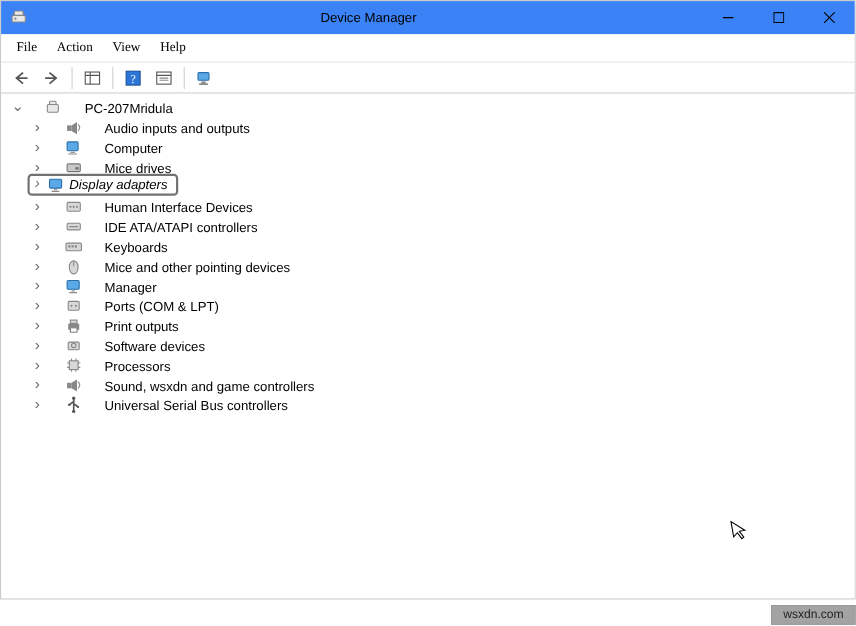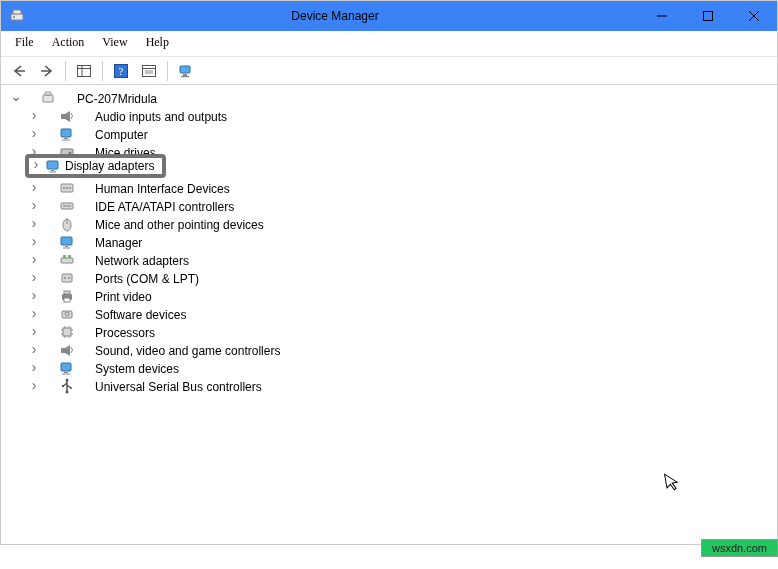--- a/index.html
+++ b/index.html
@@ -52,30 +52,31 @@
   .chevron {
     width: 14px; height: 14px; display: flex;
     align-items: center; justify-content: center;
     color: #6b6b6b; font-size: 10px;
   }
   .chevron.expanded::before { content: "⌄"; font-size: 14px; position: relative; top: -3px; }
   .chevron.collapsed::before { content: "›"; font-size: 14px; position: relative; top: -2px; }
   .node-icon { width: 16px; height: 16px; margin: 0 2px; display: flex; align-items: center; justify-content: center; }
   .node-label { padding: 0 2px; }
   .highlight-box {
-    border: 4px solid #737373; border-radius: 4px;
+    border: 2px solid #737373; border-radius: 4px;
     padding: 0 6px 0 0;
+    font-style: italic;
   }
   .cursor {
     position: absolute; left: 665px; top: 472px;
     font-size: 16px; color: #000; transform: rotate(-10deg);
   }
   .watermark {
-    position: absolute; right: 0; bottom: 12px;
-    border: 1px solid #999; background: #22c55e;
+    position: absolute; right: 0; bottom: 1px;
+    border: 1px solid #999; background: #a3a3a3;
     font-size: 11px; padding: 2px 10px; color: #222;
   }
   svg { display: block; }
 </style>
 </head>
 <body>
 
 <div class="window">
   <div class="titlebar">
     <span class="app-icon">
@@ -233,20 +234,32 @@
               <rect x="2" y="5" width="12" height="6" rx="1" fill="#d8d8d8" stroke="#888"></rect>
               <line x1="4" y1="8" x2="12" y2="8" stroke="#888"></line>
             </svg>
           </span>
           <span class="node-label">IDE ATA/ATAPI controllers</span>
         </div>
         <div class="tree-row child">
           <span class="chevron collapsed"></span>
           <span class="node-icon">
             <svg width="16" height="16">
+              <rect x="1" y="5" width="14" height="7" rx="1" fill="#d8d8d8" stroke="#888"></rect>
+              <rect x="3" y="7" width="2" height="2" fill="#888"></rect>
+              <rect x="6" y="7" width="2" height="2" fill="#888"></rect>
+              <rect x="9" y="7" width="2" height="2" fill="#888"></rect>
+            </svg>
+          </span>
+          <span class="node-label">Keyboards</span>
+        </div>
+        <div class="tree-row child">
+          <span class="chevron collapsed"></span>
+          <span class="node-icon">
+            <svg width="16" height="16">
               <ellipse cx="8" cy="9" rx="4" ry="6" fill="#d8d8d8" stroke="#888"></ellipse>
               <line x1="8" y1="3" x2="8" y2="8" stroke="#888"></line>
             </svg>
           </span>
           <span class="node-label">Mice and other pointing devices</span>
         </div>
         <div class="tree-row child">
           <span class="chevron collapsed"></span>
           <span class="node-icon">
             <svg width="16" height="16">
@@ -254,48 +267,37 @@
               <rect x="6" y="12" width="3" height="1" fill="#888"></rect>
               <line x1="4" y1="14" x2="11" y2="14" stroke="#888"></line>
             </svg>
           </span>
           <span class="node-label">Manager</span>
         </div>
         <div class="tree-row child">
           <span class="chevron collapsed"></span>
           <span class="node-icon">
             <svg width="16" height="16">
-              <rect x="2" y="6" width="12" height="5" rx="1" fill="#d8d8d8" stroke="#888"></rect>
-              <rect x="4" y="3" width="3" height="3" fill="#6aba6a"></rect>
-              <rect x="9" y="3" width="3" height="3" fill="#6aba6a"></rect>
-            </svg>
-          </span>
-          <span class="node-label">Network adapters</span>
-        </div>
-        <div class="tree-row child">
-          <span class="chevron collapsed"></span>
-          <span class="node-icon">
-            <svg width="16" height="16">
               <rect x="3" y="4" width="10" height="8" rx="1" fill="#d8d8d8" stroke="#888"></rect>
               <circle cx="6" cy="8" r="1" fill="#888"></circle>
               <circle cx="10" cy="8" r="1" fill="#888"></circle>
             </svg>
           </span>
           <span class="node-label">Ports (COM &amp; LPT)</span>
         </div>
         <div class="tree-row child">
           <span class="chevron collapsed"></span>
           <span class="node-icon">
             <svg width="16" height="16">
               <rect x="3" y="6" width="10" height="6" rx="1" fill="#888"></rect>
               <rect x="5" y="3" width="6" height="3" fill="#d8d8d8" stroke="#888"></rect>
               <rect x="5" y="10" width="6" height="4" fill="#fff" stroke="#888"></rect>
             </svg>
           </span>
-          <span class="node-label">Print video</span>
+          <span class="node-label">Print outputs</span>
         </div>
         <div class="tree-row child">
           <span class="chevron collapsed"></span>
           <span class="node-icon">
             <svg width="16" height="16">
               <rect x="3" y="5" width="10" height="7" rx="1" fill="#d8d8d8" stroke="#888"></rect>
               <circle cx="8" cy="8" r="2" fill="none" stroke="#888"></circle>
             </svg>
           </span>
           <span class="node-label">Software devices</span>
@@ -319,32 +321,21 @@
         </div>
         <div class="tree-row child">
           <span class="chevron collapsed"></span>
           <span class="node-icon">
             <svg width="16" height="16">
               <rect x="2" y="6" width="4" height="5" fill="#888"></rect>
               <path d="M6 6 L11 3 L11 14 L6 11 Z" fill="#888"></path>
               <path d="M12 5 Q15 8 12 11" stroke="#888" fill="none"></path>
             </svg>
           </span>
-          <span class="node-label">Sound, video and game controllers</span>
-        </div>
-        <div class="tree-row child">
-          <span class="chevron collapsed"></span>
-          <span class="node-icon">
-            <svg width="16" height="16">
-              <rect x="2" y="3" width="10" height="8" rx="1" fill="#5aa9e6" stroke="#2a6fa8"></rect>
-              <rect x="5" y="12" width="4" height="1" fill="#888"></rect>
-              <line x1="3" y1="14" x2="11" y2="14" stroke="#888"></line>
-            </svg>
-          </span>
-          <span class="node-label">System devices</span>
+          <span class="node-label">Sound, wsxdn and game controllers</span>
         </div>
         <div class="tree-row child">
           <span class="chevron collapsed"></span>
           <span class="node-icon">
             <svg width="16" height="16">
               <path d="M8 2 L8 13 M8 5 L4 8 M8 7 L12 10" stroke="#555" stroke-width="1.5" fill="none"></path>
               <circle cx="8" cy="2" r="1.5" fill="#555"></circle>
               <circle cx="8" cy="14" r="1.5" fill="#555"></circle>
               <rect x="3" y="7" width="2" height="2" fill="#555"></rect>
               <circle cx="12" cy="10" r="1" fill="#555"></circle>

